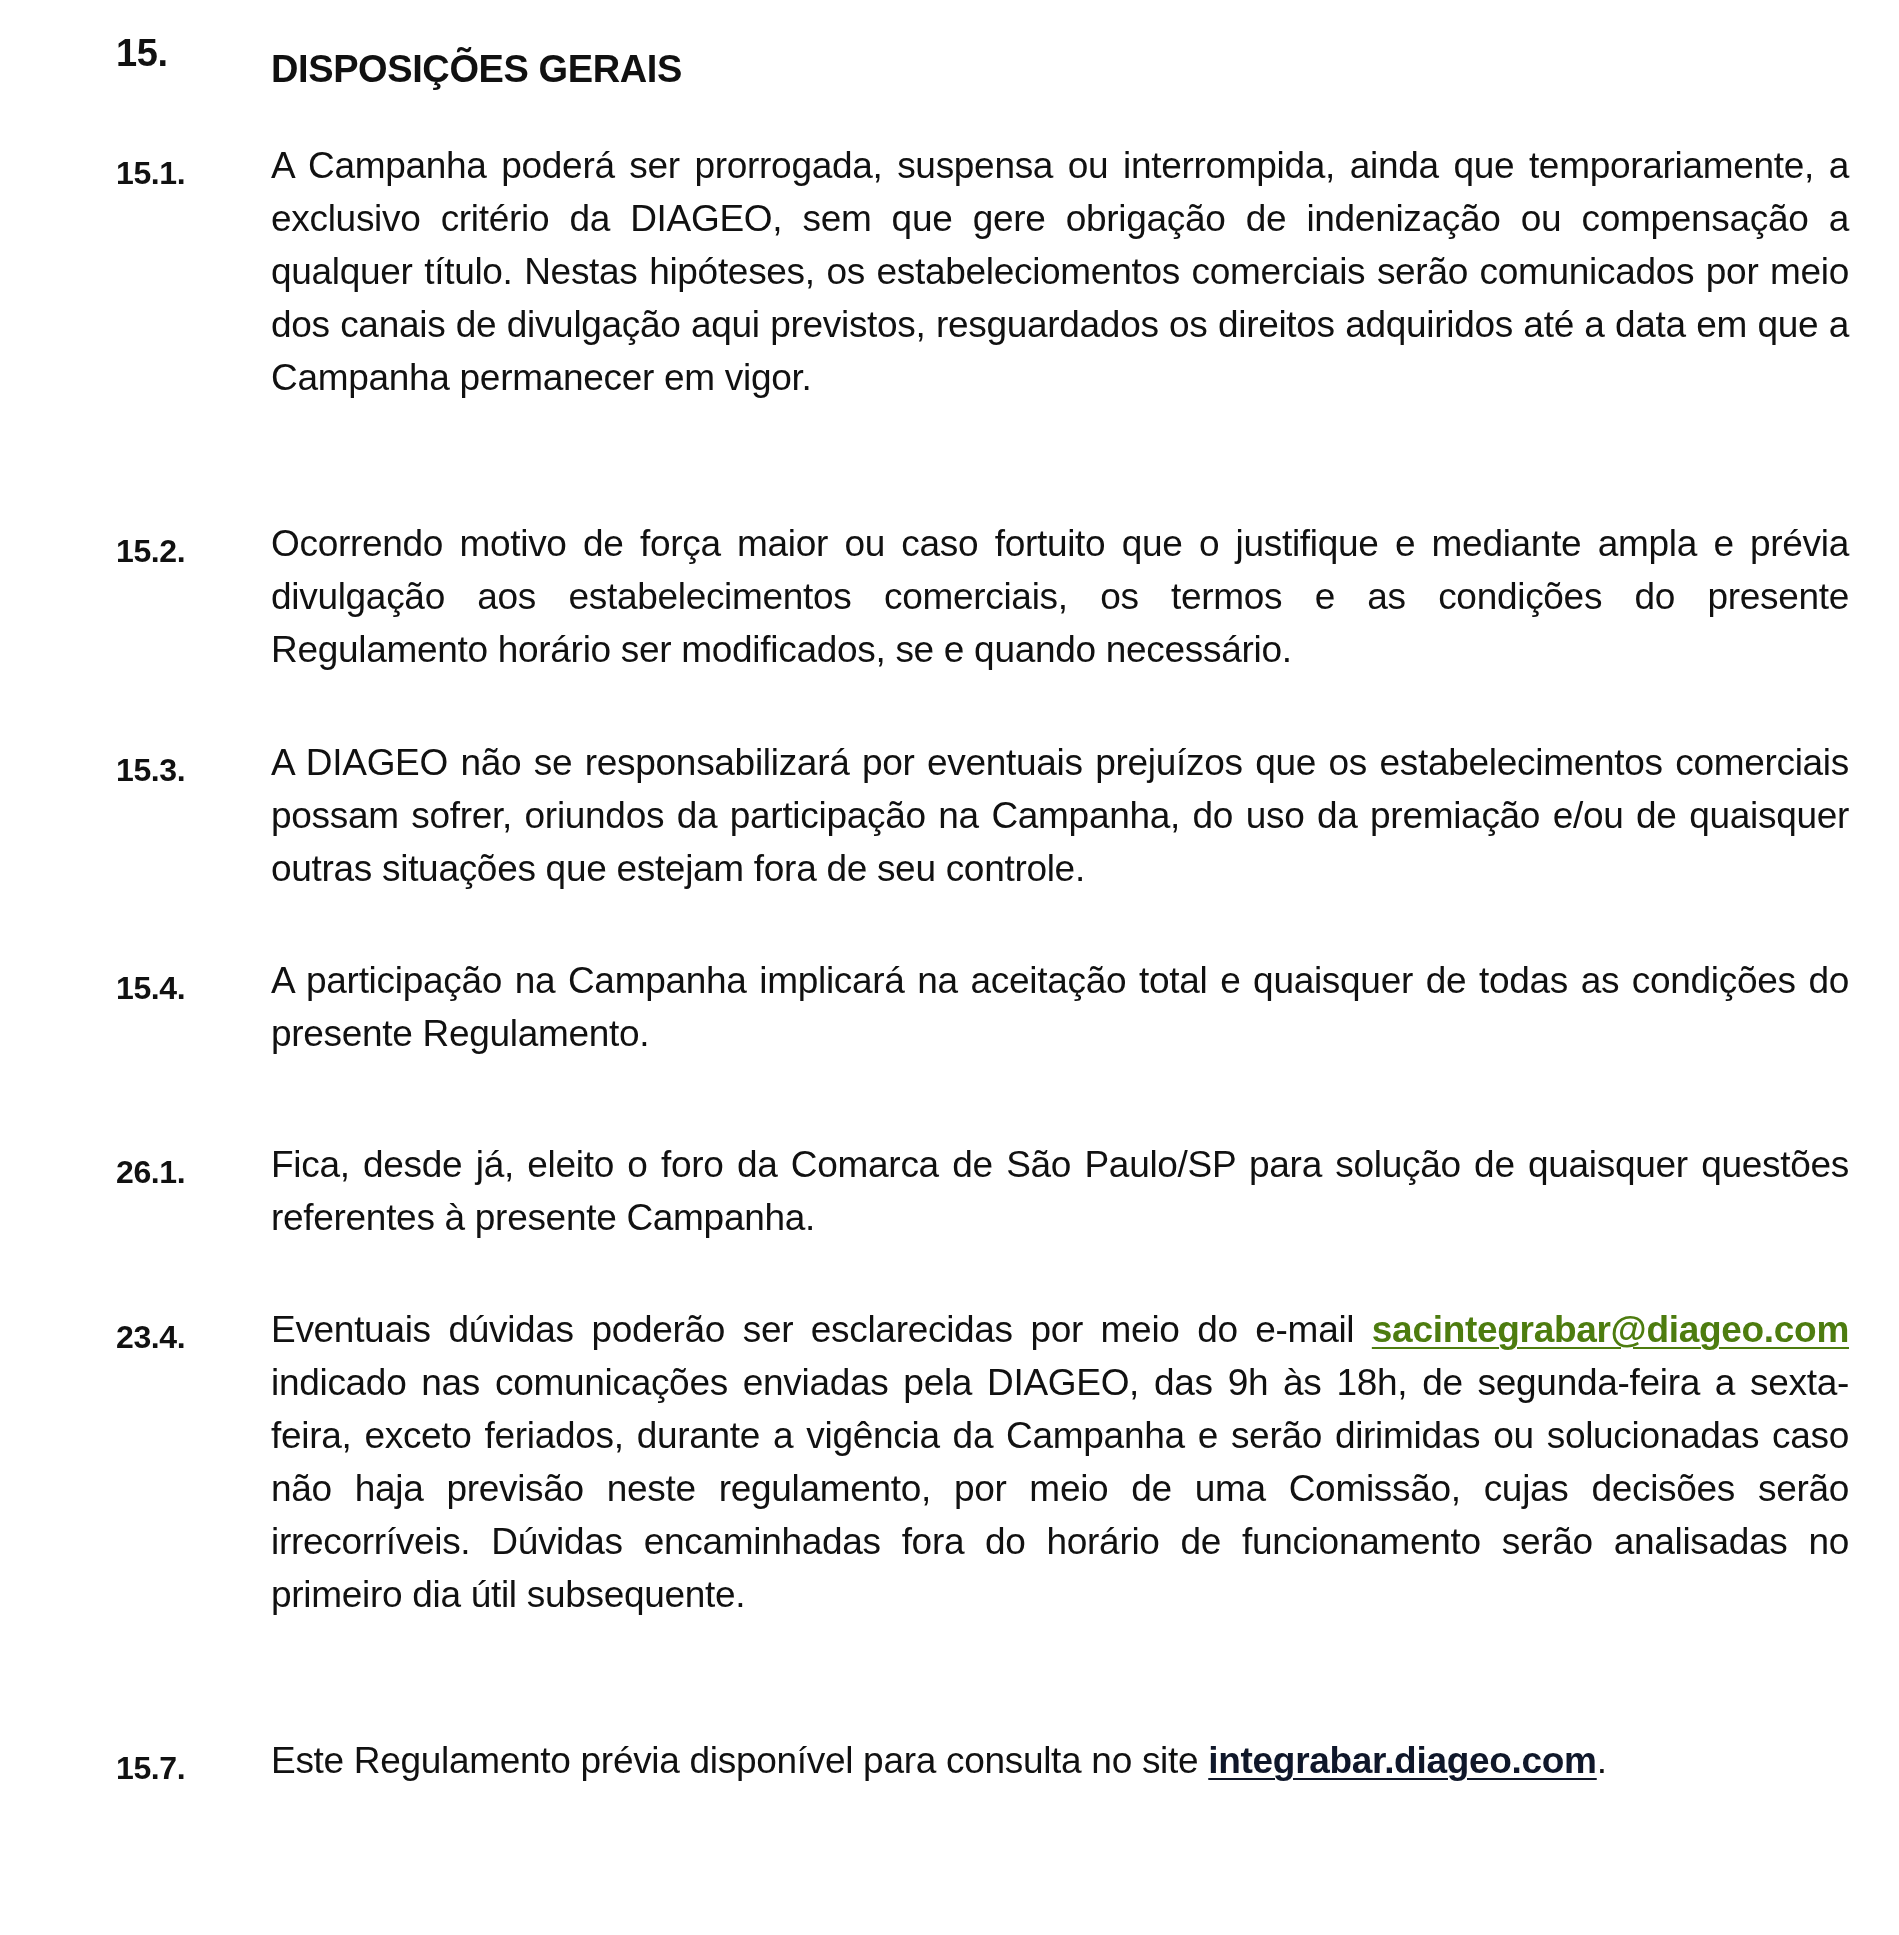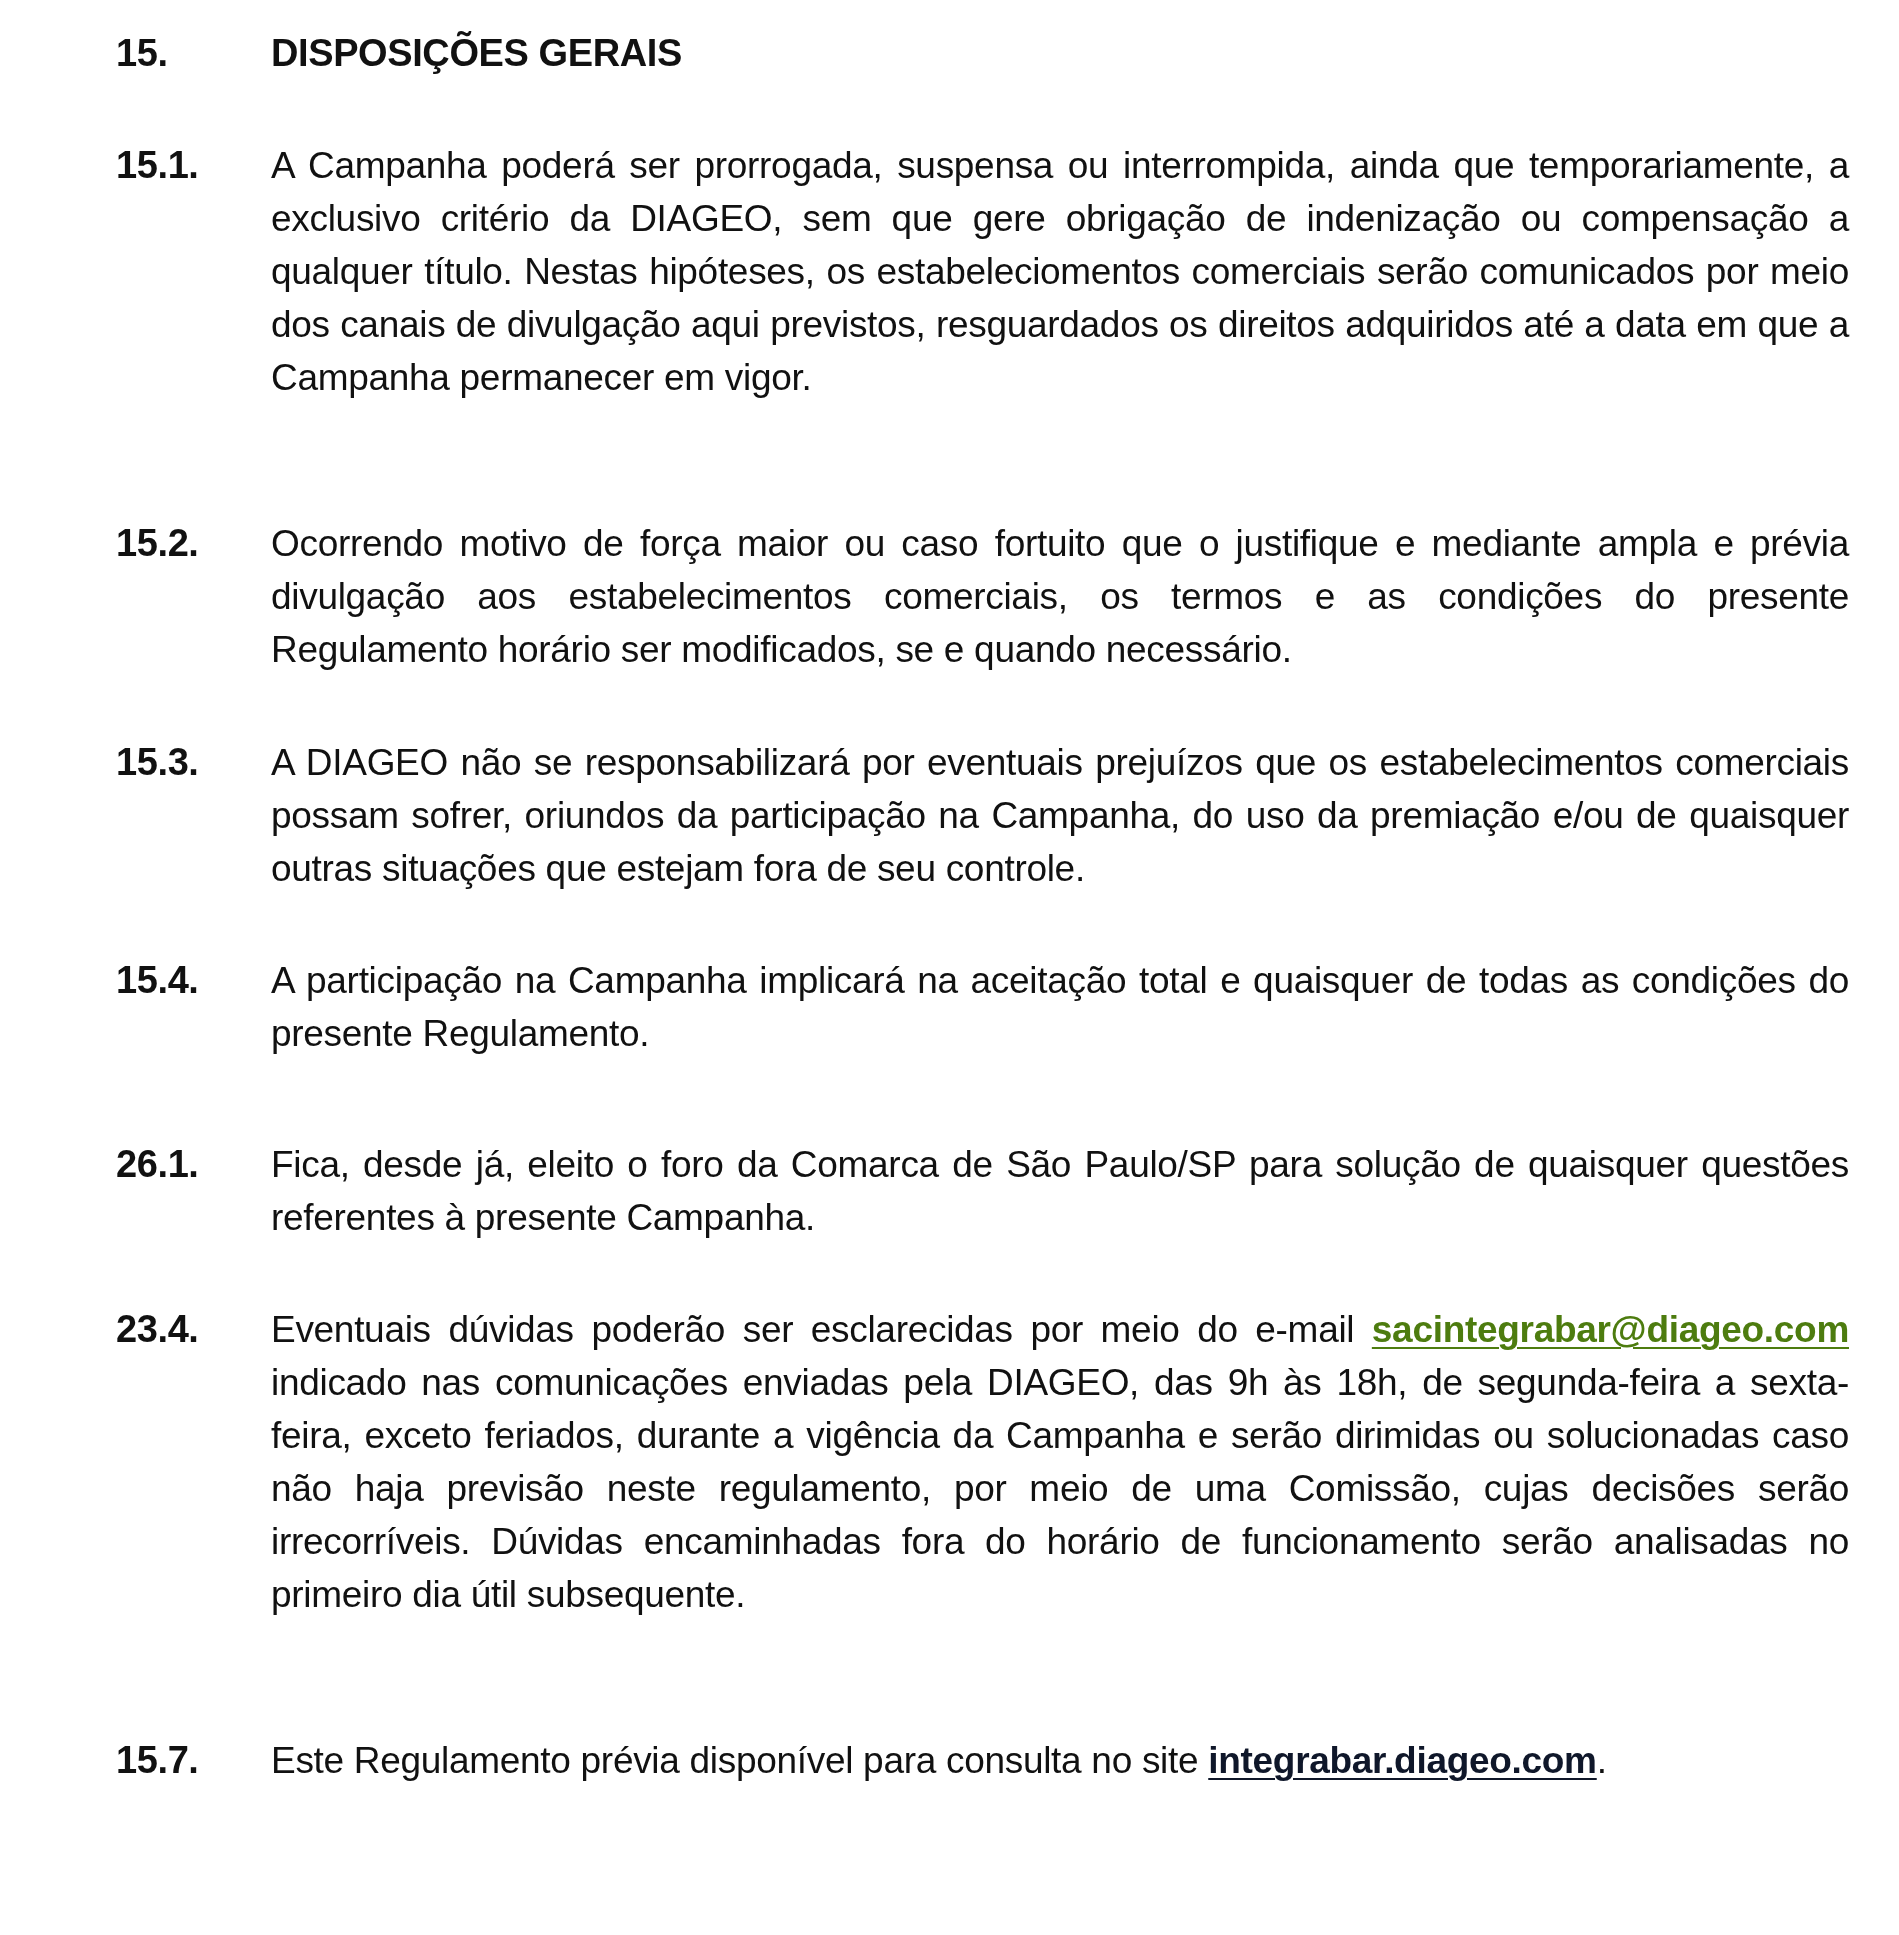--- a/index.html
+++ b/index.html
@@ -33,34 +33,34 @@
     }
     .heading .num {
       position: absolute;
       left: 0;
       top: 0;
       white-space: nowrap;
     }
     .heading .title {
       position: absolute;
       left: 155px;
-      top: 0;
+      top: 16px;
       white-space: nowrap;
       text-align: center;
     }
     .clause {
       position: absolute;
       left: 84px;
       width: 1733px;
     }
     .clause .num {
       position: absolute;
       left: 0;
-      top: 0;
-      font-size: 38px;
+      top: 8px;
+      font-size: 32px;
       font-weight: bold;
       line-height: 53px;
       letter-spacing: -0.4px;
       white-space: nowrap;
     }
     .clause .body {
       position: absolute;
       left: 155px;
       top: 0;
       width: 1578px;

